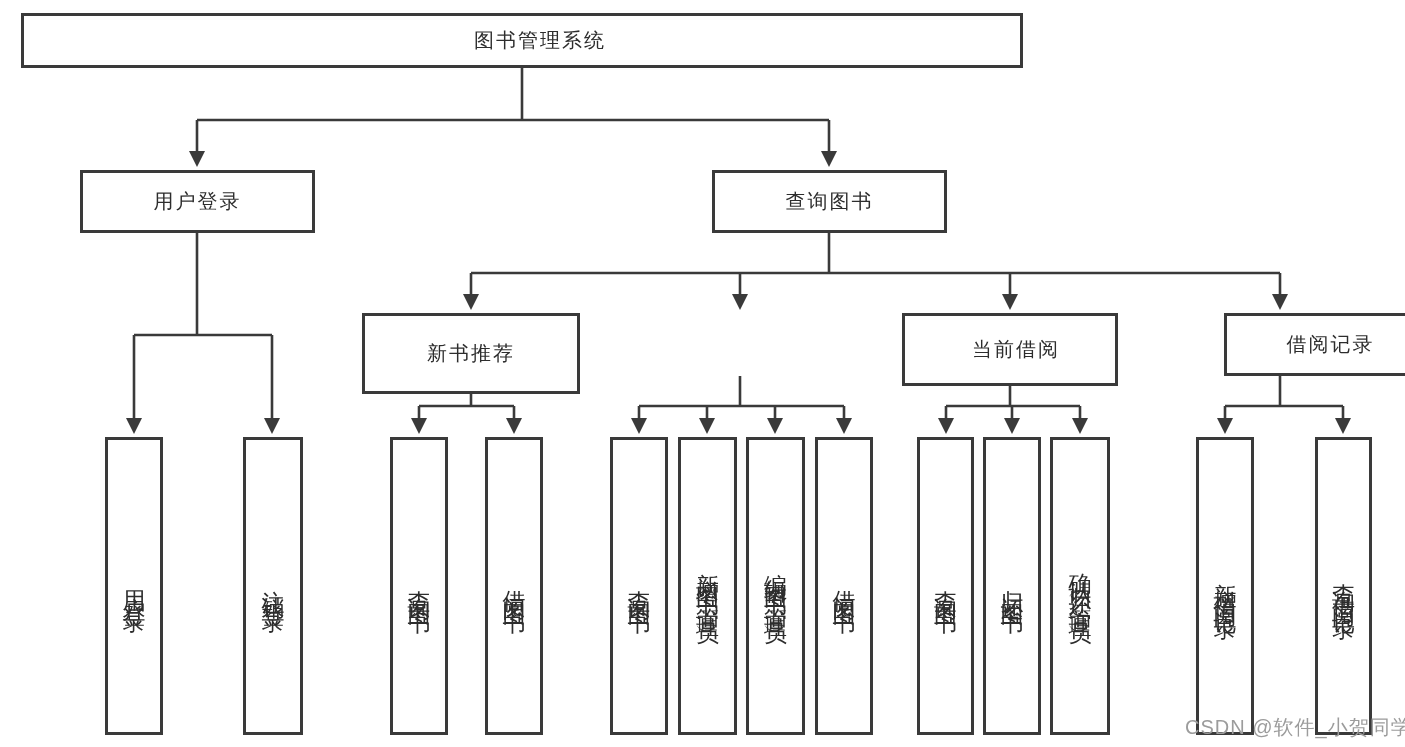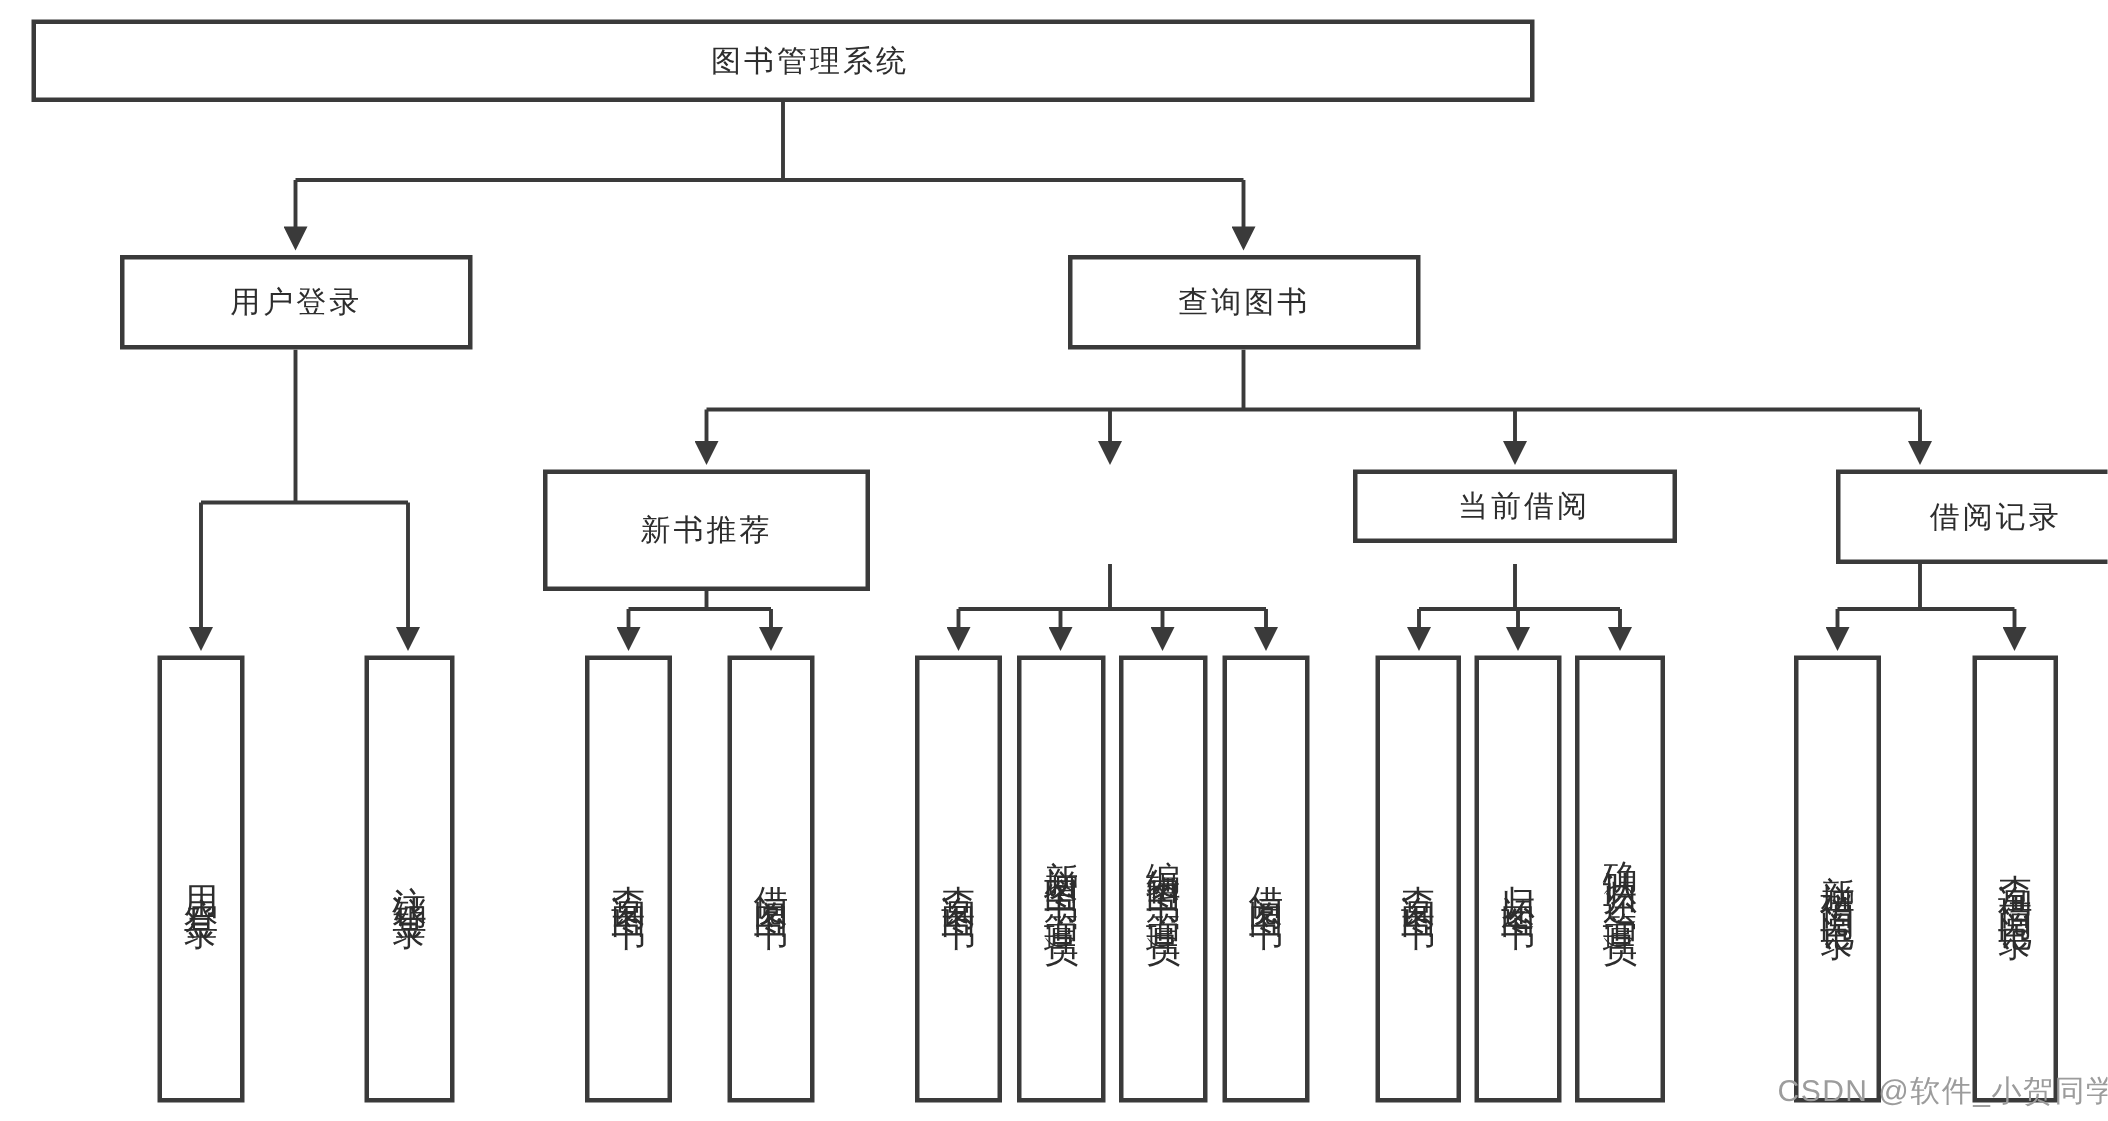--- a/index.html
+++ b/index.html
@@ -134,21 +134,21 @@
     <line x1="1225" y1="406" x2="1225" y2="430" marker-end="url(#arrow)"></line>
     <line x1="1343" y1="406" x2="1343" y2="430" marker-end="url(#arrow)"></line>
   </svg>
 
   <div class="node root" style="left:21px; top:13px; width:1002px; height:55px;">图书管理系统</div>
 
   <div class="node" style="left:80px; top:170px; width:235px; height:63px;">用户登录</div>
   <div class="node" style="left:712px; top:170px; width:235px; height:63px;">查询图书</div>
 
   <div class="node" style="left:362px; top:313px; width:218px; height:81px;">新书推荐</div>
-  <div class="node" style="left:902px; top:313px; width:216px; height:49px;padding-left:12px;">当前借阅</div>
+  <div class="node" style="left:902px; top:313px; width:216px; height:73px;padding-left:12px;">当前借阅</div>
   <div class="node" style="left:1224px; top:313px; width:188px; height:63px;padding-left:25px;">借阅记录</div>
 
   <div class="vnode" style="left:105px; top:437px; width:58px; height:298px;">
     <span class="vtext">用户登录</span>
   </div>
   <div class="vnode" style="left:243px; top:437px; width:60px; height:298px;">
     <span class="vtext">注销登录</span>
   </div>
 
   <div class="vnode" style="left:390px; top:437px; width:58px; height:298px;">

